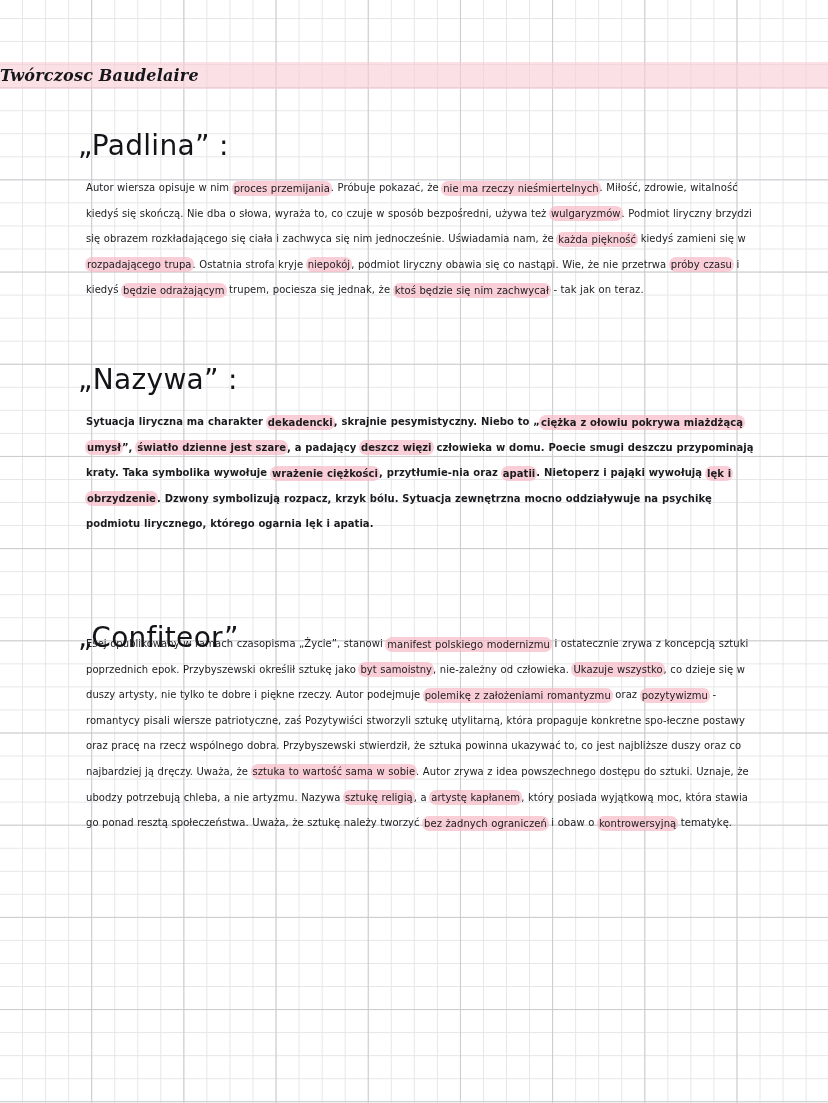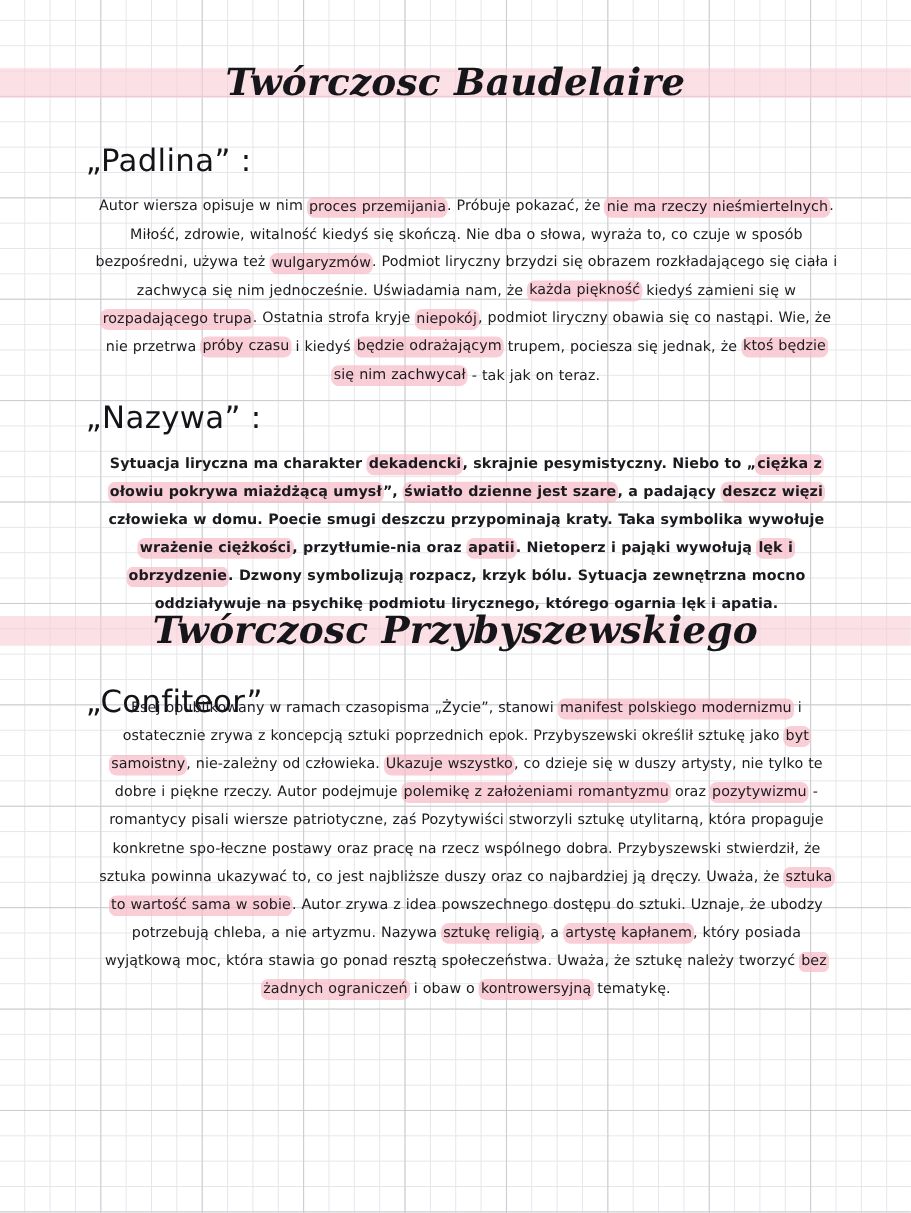--- a/index.html
+++ b/index.html
@@ -42,25 +42,25 @@
     width: 828px;
     height: 27px;
     background: rgba(248, 205, 214, 0.62);
   }
   .banner .banner-title {
     position: absolute;
     left: 0;
     right: 0;
     top: 50%;
     transform: translateY(-52%);
-    text-align: center;
+    text-align: left;
     font-family: "DejaVu Serif", serif;
     font-weight: 700;
     font-style: italic;
-    font-size: 34px;
+    font-size: 16px;
     letter-spacing: 0.2px;
     color: #16161a;
     white-space: nowrap;
   }
   #banner-1 { top: 62px; }
   #banner-2 { top: 560px; }
 
   
   .section-heading {
     position: absolute;
@@ -75,24 +75,24 @@
   #heading-padlina   { top: 129px; }
   #heading-spleen    { top: 363px; }
   #heading-confiteor { top: 621px; }
 
   
   .para {
     position: absolute;
     left: 86px;
     width: 676px;
     font-family: "DejaVu Sans", sans-serif;
-    font-size: 13px;
+    font-size: 10px;
     line-height: 25.6px;
     color: #1b1b1f;
-    text-align: center;
+    text-align: left;
     letter-spacing: 0.05px;
     word-spacing: 0.3px;
   }
   #para-padlina   { top: 175px; }
   #para-spleen    { top: 409px; font-weight: bold; }
   #para-confiteor { top: 631px; }
 
   
   mark.hl {
     background: rgba(246, 185, 198, 0.70);
@@ -112,20 +112,17 @@
   <div class="banner" id="banner-1">
     <div class="banner-title">Twórczosc Baudelaire</div>
   </div>
 
   <div class="section-heading" id="heading-padlina">„Padlina” :</div>
   <div class="para" id="para-padlina"><span>Autor wiersza opisuje w nim </span><mark class="hl">proces przemijania</mark><span>. Próbuje pokazać, że </span><mark class="hl">nie ma rzeczy nieśmiertelnych</mark><span>. Miłość, zdrowie, witalność kiedyś się skończą. Nie dba o słowa, wyraża to, co czuje w sposób bezpośredni, używa też </span><mark class="hl">wulgaryzmów</mark><span>. Podmiot liryczny brzydzi się obrazem rozkładającego się ciała i zachwyca się nim jednocześnie. Uświadamia nam, że </span><mark class="hl">każda piękność</mark><span> kiedyś zamieni się w </span><mark class="hl">rozpadającego trupa</mark><span>. Ostatnia strofa kryje </span><mark class="hl">niepokój</mark><span>, podmiot liryczny obawia się co nastąpi. Wie, że nie przetrwa </span><mark class="hl">próby czasu</mark><span> i kiedyś </span><mark class="hl">będzie odrażającym</mark><span> trupem, pociesza się jednak, że </span><mark class="hl">ktoś będzie się nim zachwycał</mark><span> - tak jak on teraz.</span></div>
 
   <div class="section-heading" id="heading-spleen">„Nazywa” :</div>
   <div class="para" id="para-spleen"><span>Sytuacja liryczna ma charakter </span><mark class="hl">dekadencki</mark><span>, skrajnie pesymistyczny. Niebo to „</span><mark class="hl">ciężka z ołowiu pokrywa miażdżącą umysł</mark><span>”, </span><mark class="hl">światło dzienne jest szare</mark><span>, a padający </span><mark class="hl">deszcz więzi</mark><span> człowieka w domu. Poecie smugi deszczu przypominają kraty. Taka symbolika wywołuje </span><mark class="hl">wrażenie ciężkości</mark><span>, przytłumie-nia oraz </span><mark class="hl">apatii</mark><span>. Nietoperz i pająki wywołują </span><mark class="hl">lęk i obrzydzenie</mark><span>. Dzwony symbolizują rozpacz, krzyk bólu. Sytuacja zewnętrzna mocno oddziaływuje na psychikę podmiotu lirycznego, którego ogarnia lęk i apatia.</span></div>
 
-  <div class="banner" id="banner-2">
-    <div class="banner-title">Twórczosc Przybyszewskiego</div>
-  </div>
 
   <div class="section-heading" id="heading-confiteor">„Confiteor”</div>
   <div class="para" id="para-confiteor"><span>Esej opublikowany w ramach czasopisma „Życie”, stanowi </span><mark class="hl">manifest polskiego modernizmu</mark><span> i ostatecznie zrywa z koncepcją sztuki poprzednich epok. Przybyszewski określił sztukę jako </span><mark class="hl">byt samoistny</mark><span>, nie-zależny od człowieka. </span><mark class="hl">Ukazuje wszystko</mark><span>, co dzieje się w duszy artysty, nie tylko te dobre i piękne rzeczy. Autor podejmuje </span><mark class="hl">polemikę z założeniami romantyzmu</mark><span> oraz </span><mark class="hl">pozytywizmu</mark><span> - romantycy pisali wiersze patriotyczne, zaś Pozytywiści stworzyli sztukę utylitarną, która propaguje konkretne spo-łeczne postawy oraz pracę na rzecz wspólnego dobra. Przybyszewski stwierdził, że sztuka powinna ukazywać to, co jest najbliższe duszy oraz co najbardziej ją dręczy. Uważa, że </span><mark class="hl">sztuka to wartość sama w sobie</mark><span>. Autor zrywa z idea powszechnego dostępu do sztuki. Uznaje, że ubodzy potrzebują chleba, a nie artyzmu. Nazywa </span><mark class="hl">sztukę religią</mark><span>, a </span><mark class="hl">artystę kapłanem</mark><span>, który posiada wyjątkową moc, która stawia go ponad resztą społeczeństwa. Uważa, że sztukę należy tworzyć </span><mark class="hl">bez żadnych ograniczeń</mark><span> i obaw o </span><mark class="hl">kontrowersyjną</mark><span> tematykę.</span></div>
 
 </div>
 
 </body></html>

